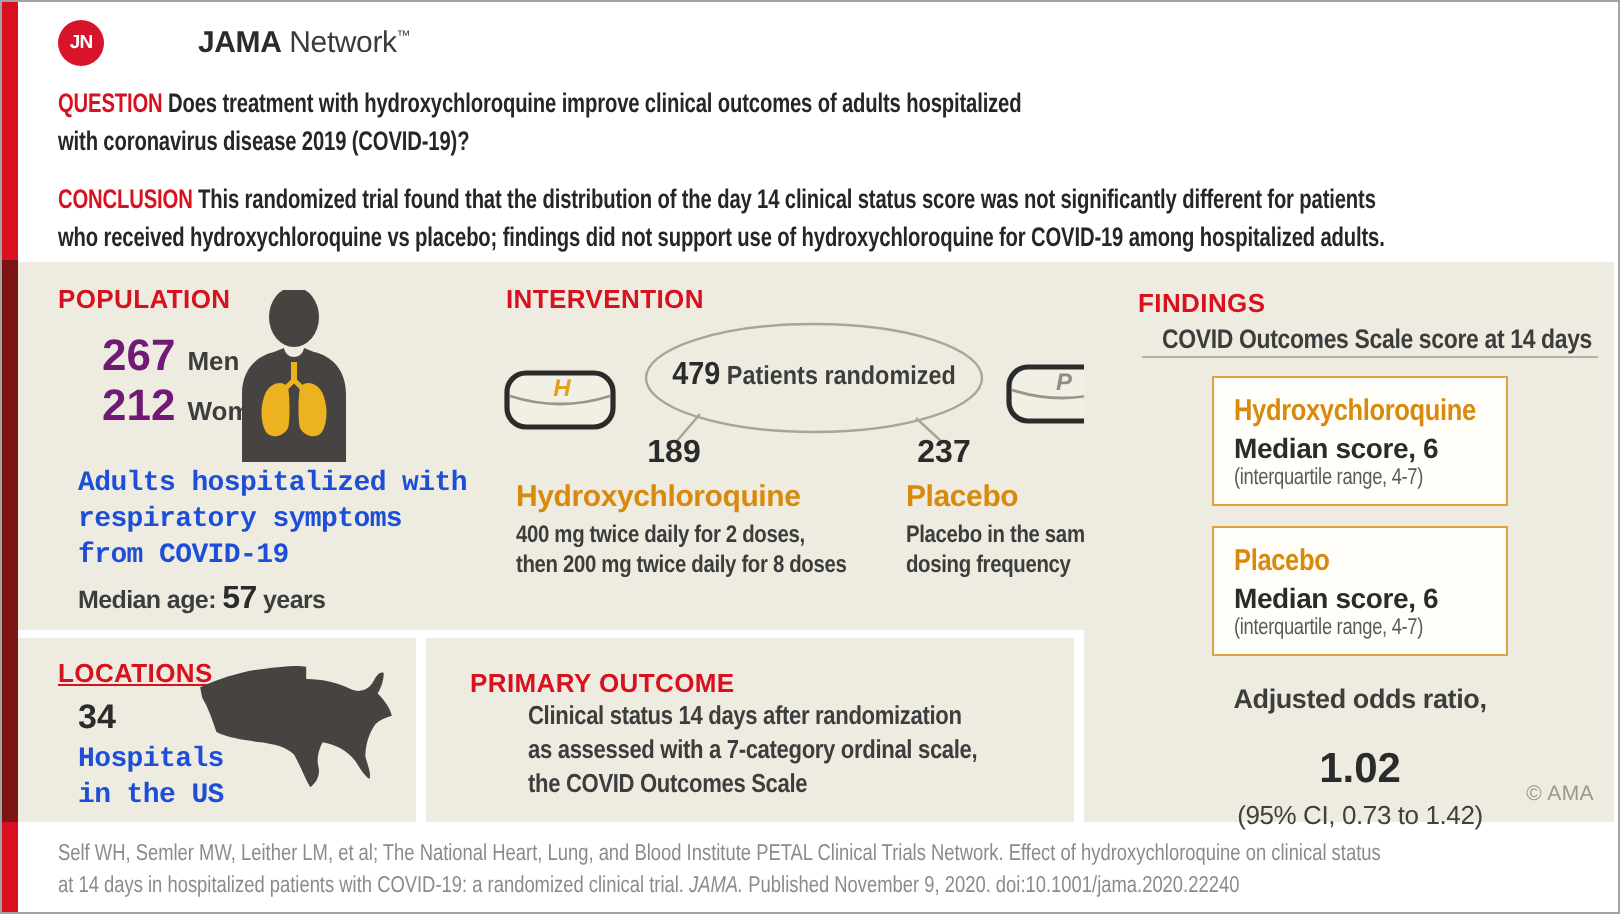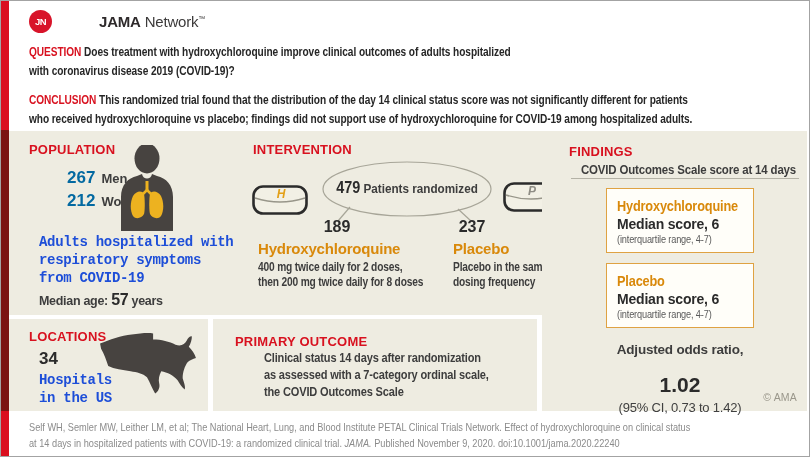--- a/index.html
+++ b/index.html
@@ -37,21 +37,21 @@
   .p-loc{left:8px;top:318px;width:199px;height:92px;}
   .p-int{left:212px;top:130px;width:324px;height:184px;margin-left:24px;}
   .p-out{left:212px;top:318px;width:324px;height:92px;}
   .p-fin{left:541px;top:130px;width:265px;height:280px;}
 
   .ptitle{position:absolute;font-size:13px;font-weight:700;color:#d8111f;letter-spacing:.2px;}
 
   
   .stats{position:absolute;left:42px;top:36px;}
   .stat-row{line-height:22px;white-space:nowrap;}
-  .stat-num{font-size:17px;font-weight:700;color:#0369a1;margin-right:6px;margin-left:16px;}
+  .stat-num{font-size:22px;font-weight:700;color:#701a75;margin-right:6px;}
   .stat-label{font-size:13px;font-weight:600;color:#3d3d3d;}
   .body-txt{font-size:14px;font-weight:600;color:#1d4ed8;line-height:18px;letter-spacing:-.3px;font-family:Liberation Mono, monospace;}
   .pop-desc{position:absolute;left:30px;top:102px;}
   .median{position:absolute;left:30px;top:160px;white-space:nowrap;font-size:12.5px;font-weight:600;color:#3d3d3d;letter-spacing:-.3px;}
   .median .big{font-size:16px;font-weight:700;color:#2b2b2b;}
   .person-svg{position:absolute;left:112px;top:14px;}
 
   
   .loc-count{position:absolute;left:30px;top:30px;font-size:17px;font-weight:700;}
   .loc-desc{position:absolute;left:30px;top:52px;}
@@ -150,21 +150,21 @@
       <span>from COVID-19</span>
     </div>
     <div class="median">
       <span>Median age:</span>
       <span class="big">57</span>
       <span>years</span>
     </div>
   </section>
 
   <section class="panel p-loc">
-    <h2 class="ptitle" style="left:20px;top:10px;margin:0;">LOCATIONS</h2>
+    <h2 class="ptitle" style="left:20px;top:10px;margin:0;text-decoration:underline;">LOCATIONS</h2>
     <div class="loc-count">34</div>
     <div class="body-txt loc-desc">
       <span>Hospitals</span><br>
       <span>in the US</span>
     </div>
     <svg class="map-svg" width="102" height="68" viewBox="0 0 100 64">
       <path d="M3,13 C12,9 24,5 34,4 C42,3 50,2 55,3 L55,9 C63,9 71,11 77,14 C82,16 86,14 88,10 C89,8 91,5 93,6 C93,9 92,13 90,16 C93,19 96,23 97,27 C94,28 91,29 89,31 C86,35 84,41 84,47 C85,51 87,55 86,58 C83,56 81,52 79,49 C75,44 69,41 63,40 C61,44 60,48 61,52 C62,56 60,60 57,62 C54,57 52,51 49,46 C45,42 39,41 33,40 C25,39 17,38 11,35 C9,29 7,23 4,18 Z" fill="#474340"></path>
     </svg>
   </section>
 

